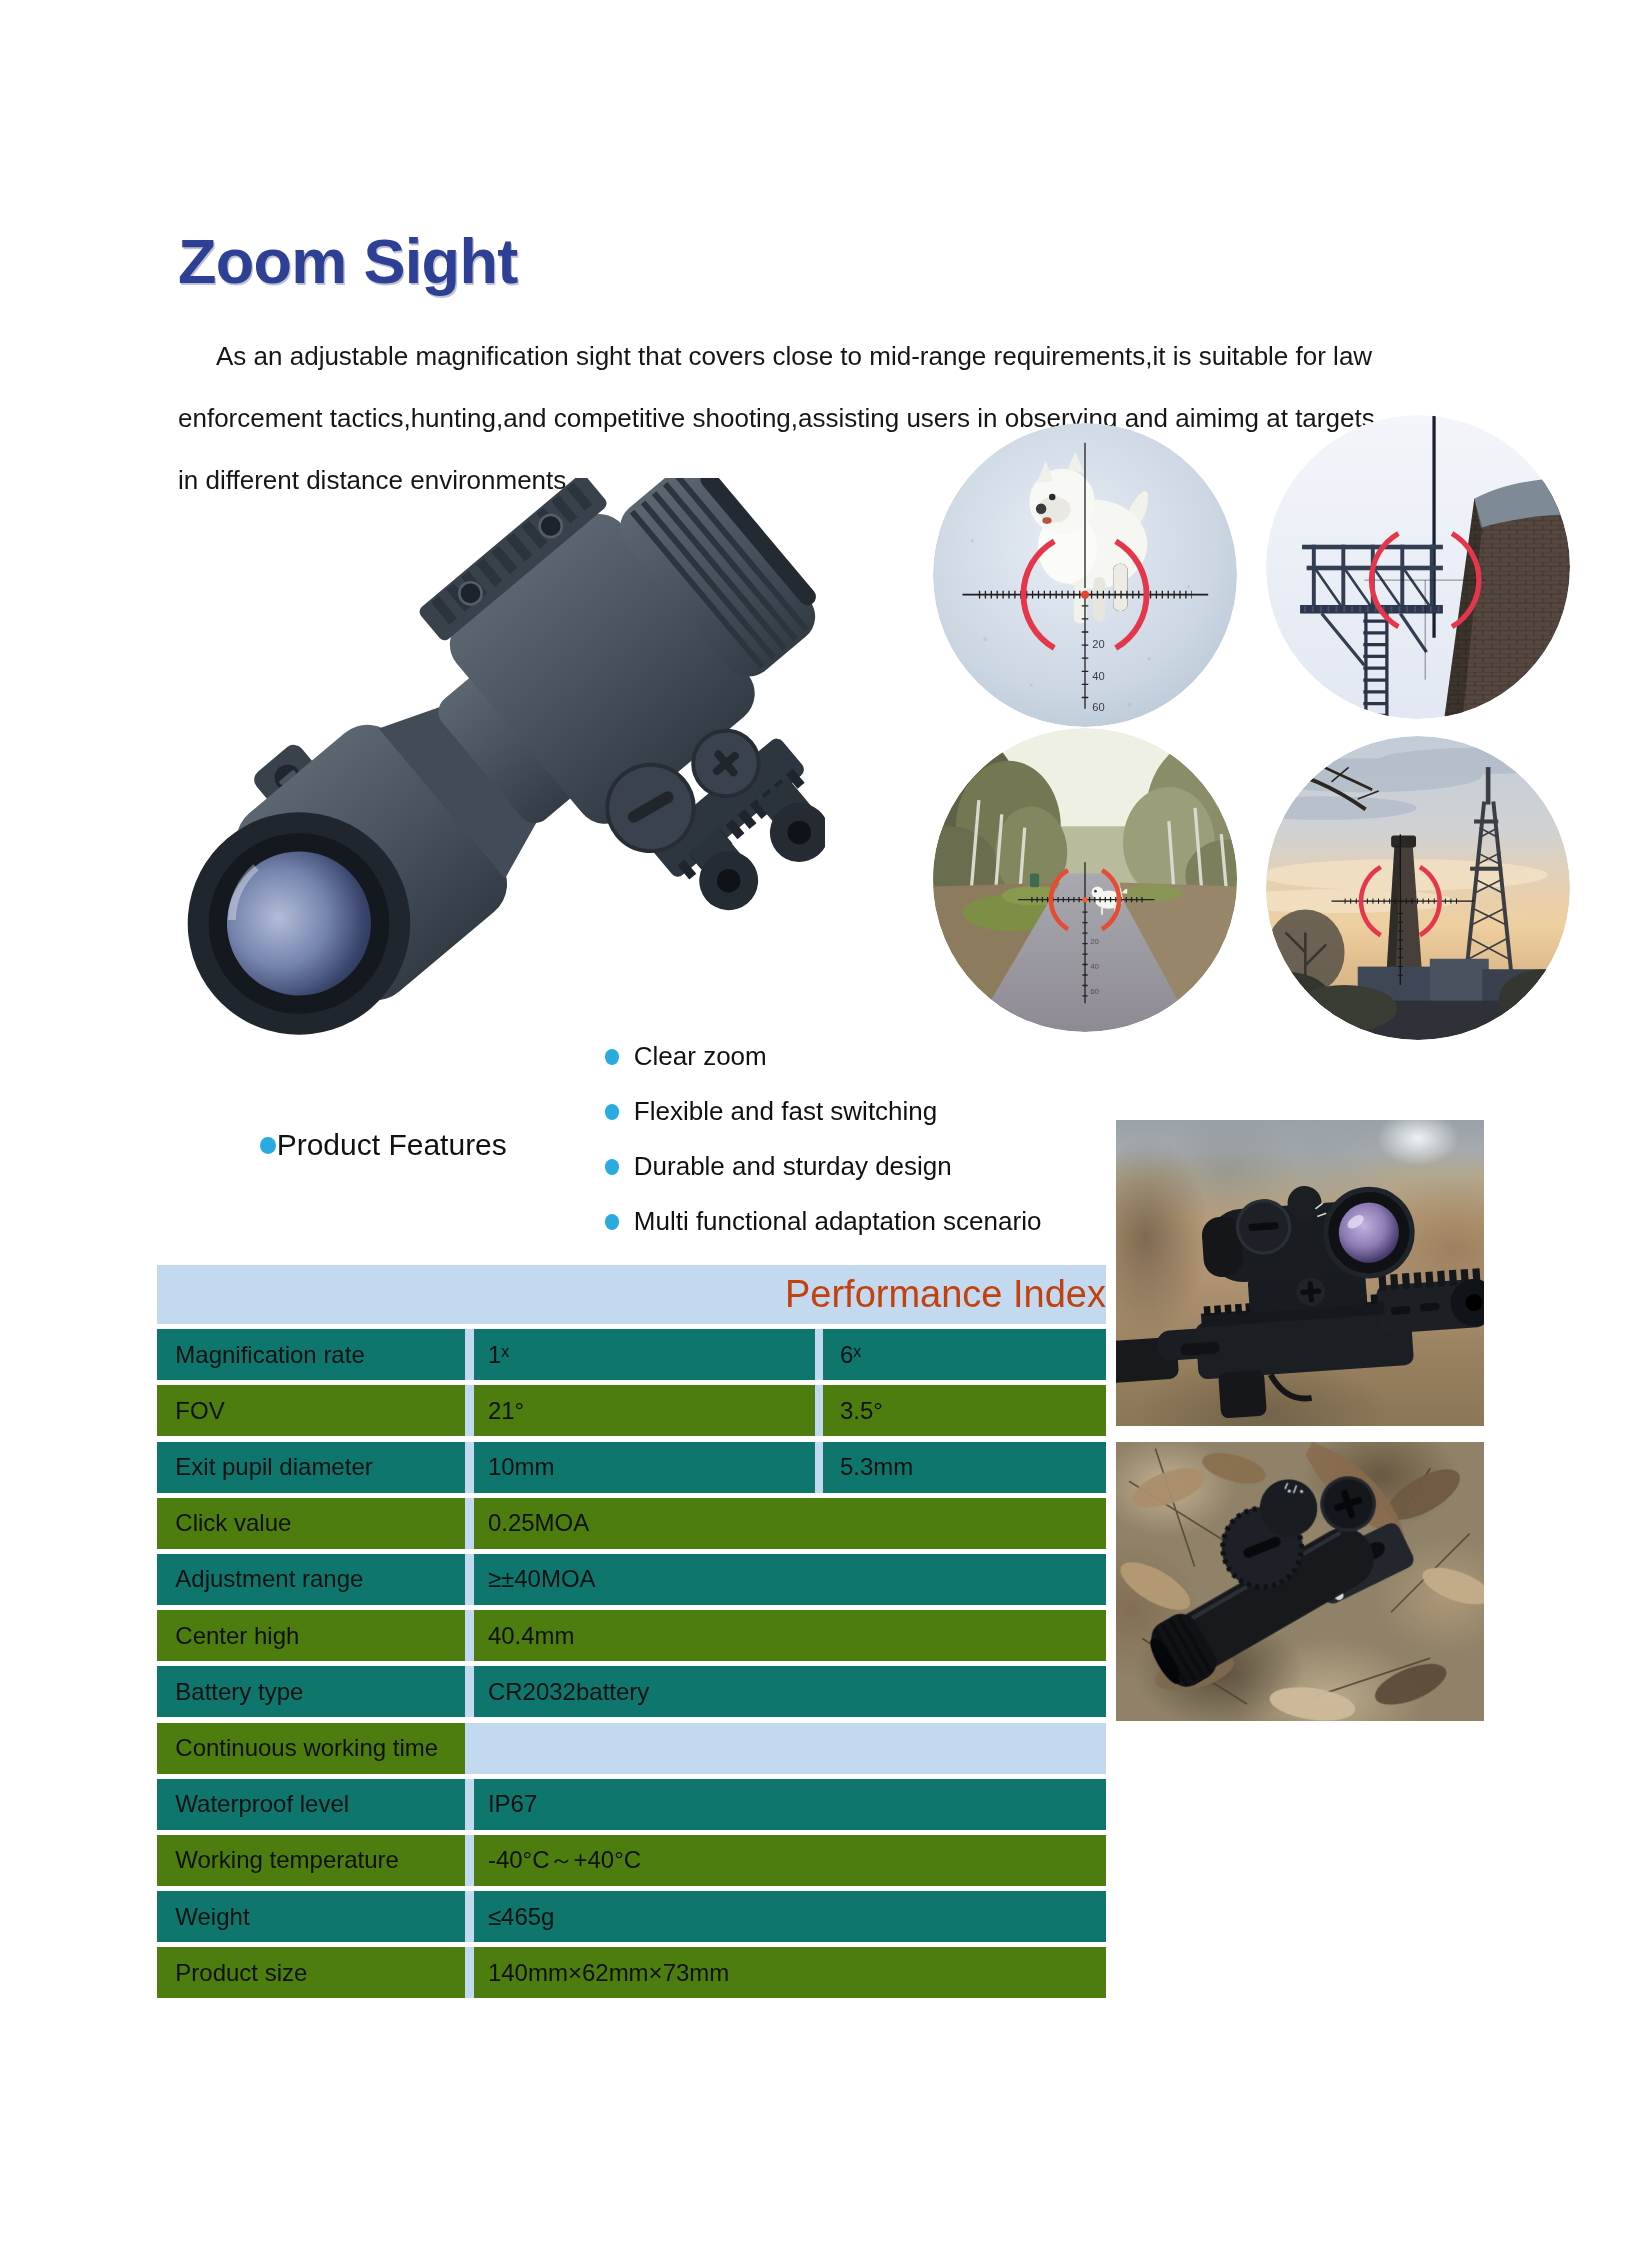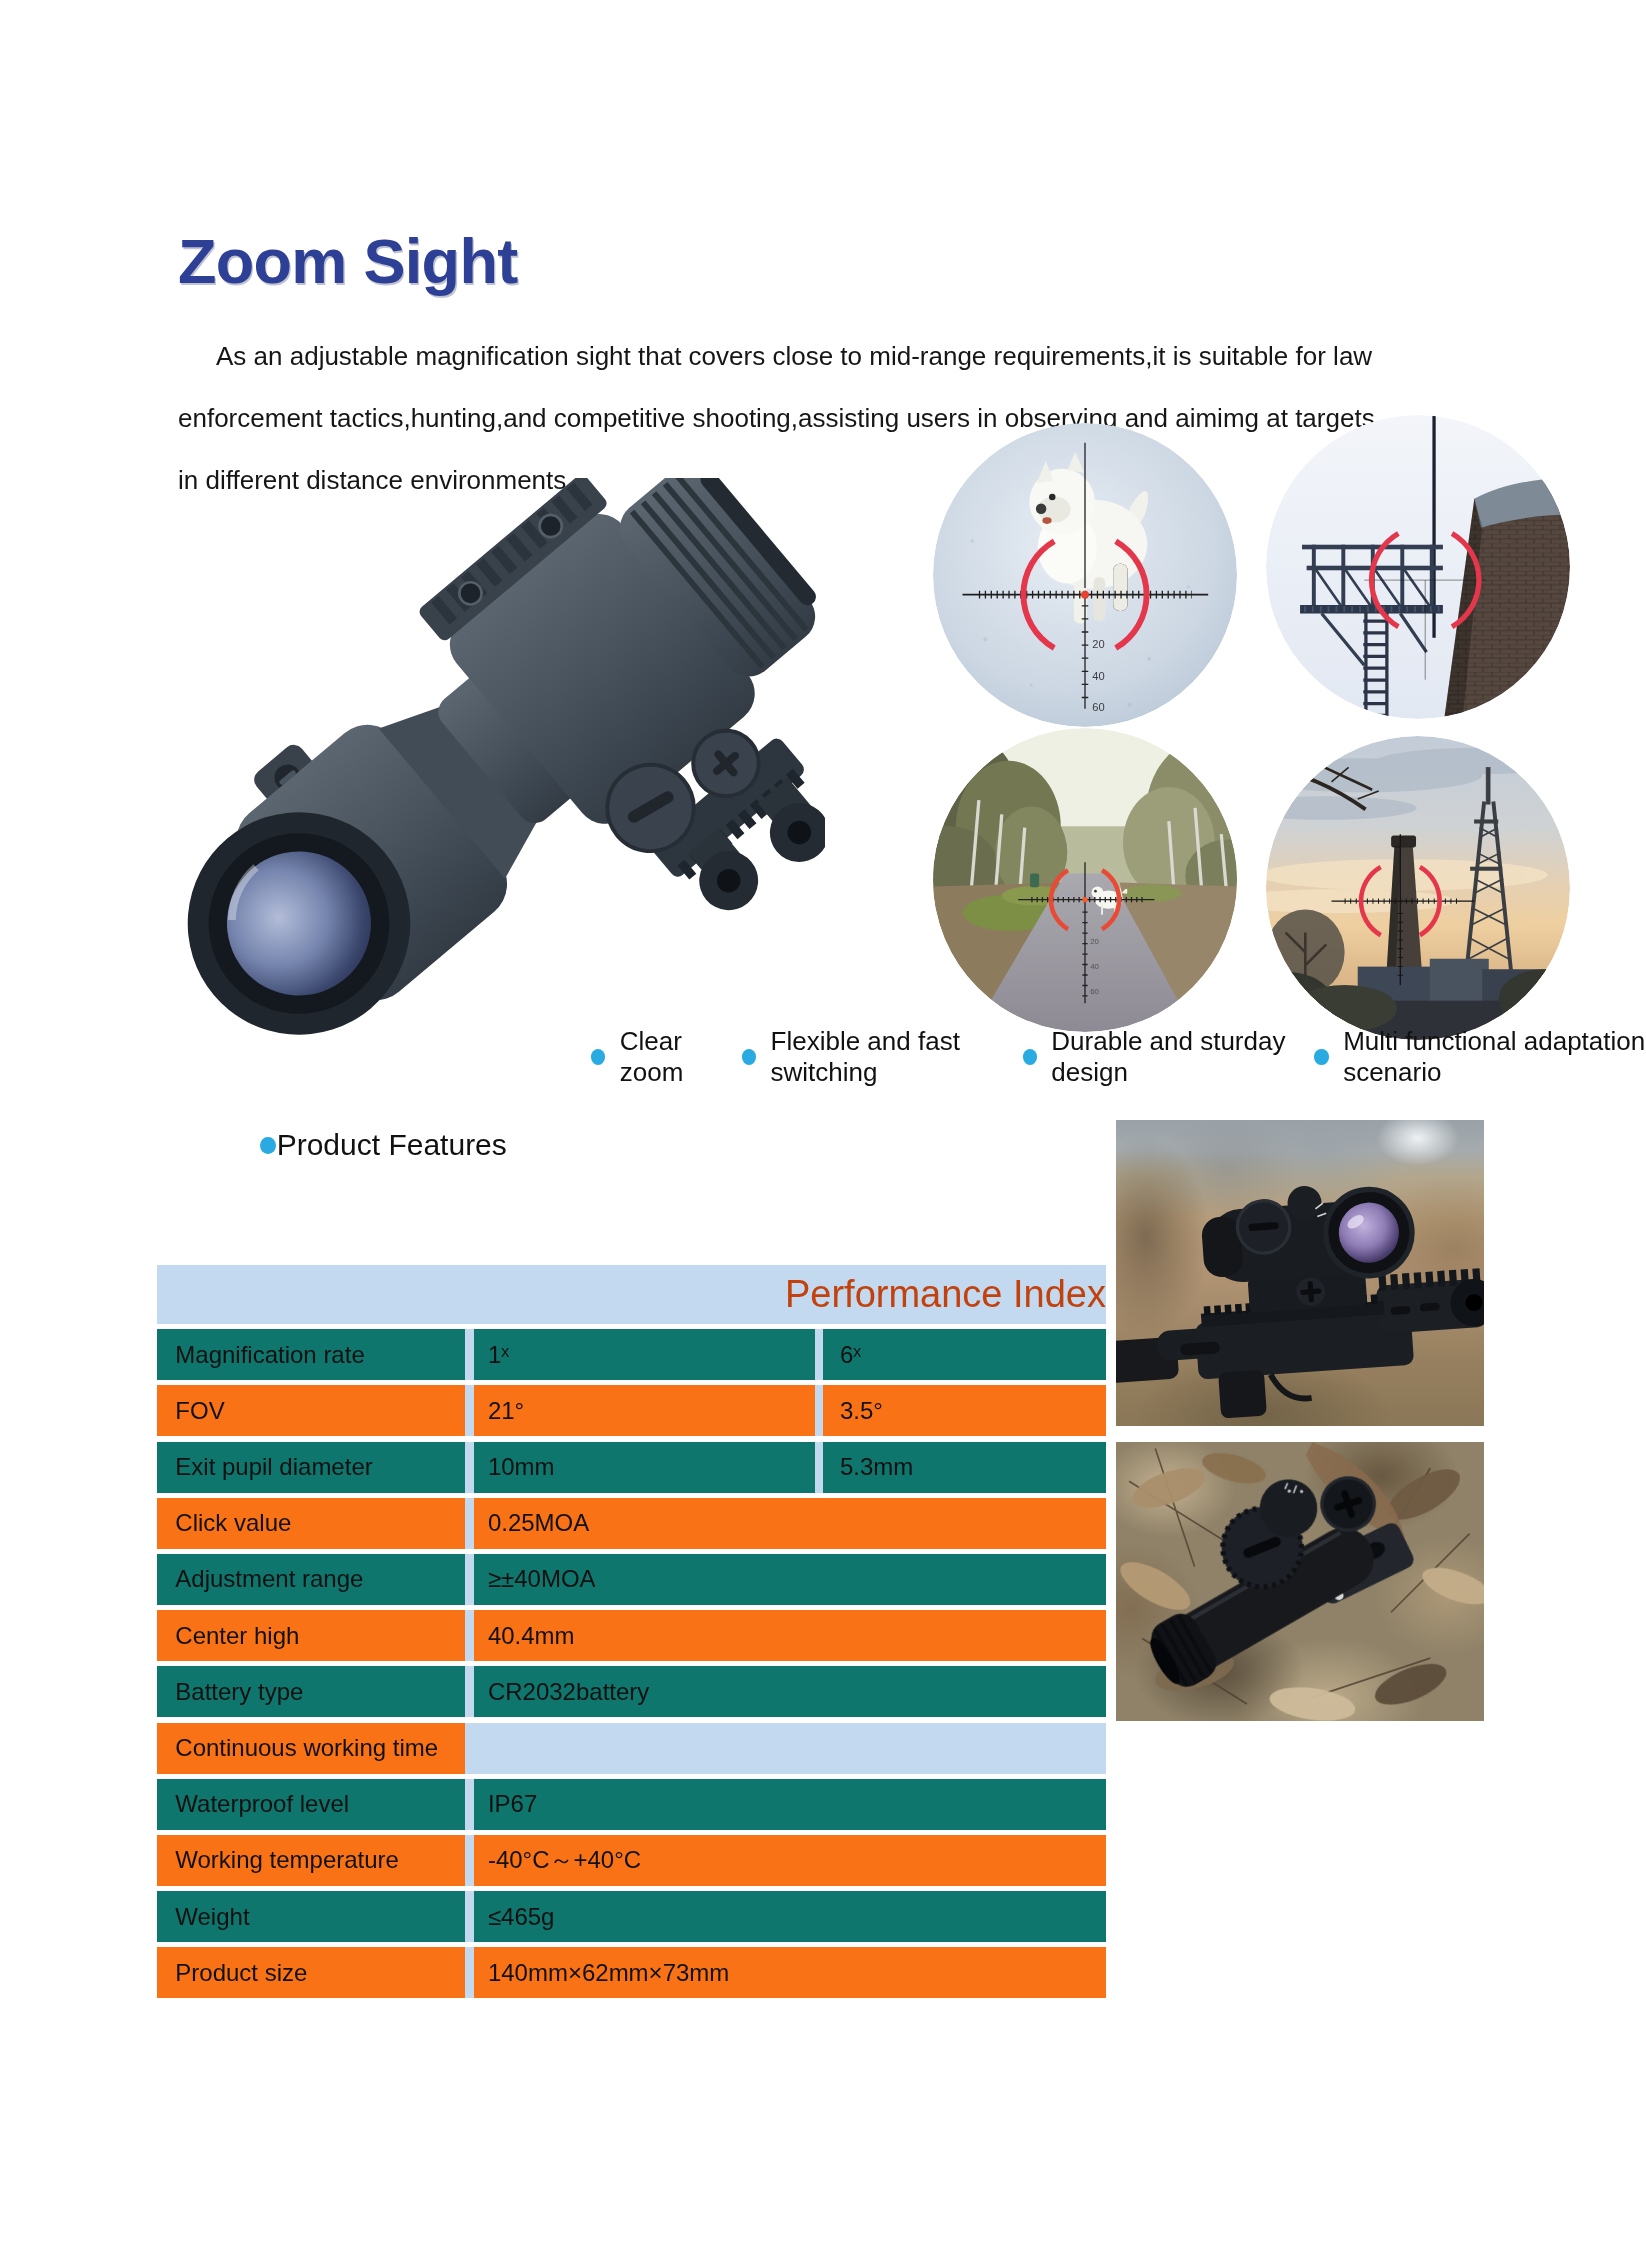--- a/index.html
+++ b/index.html
@@ -19,36 +19,36 @@
   .intro .line.first { text-indent:38px; }
   
   .pf-heading {
     position:absolute; left:260px; top:1128px; display:flex; align-items:center; gap:1px;
     font-size:30px; color:#111;
   }
   .pf-heading .dot, .feat .dot {
     width:15.7px; height:17px; border-radius:50%; background:#29abe2; flex:0 0 auto;
   }
   .feature-list {
-    position:absolute; left:591px; top:1043px; display:flex; flex-direction:row; gap:27.5px;
+    position:absolute; left:605px; top:1043px; display:flex; flex-direction:column; gap:27.5px;
   }
   .feat { display:flex; align-items:center; gap:14.4px; font-size:26px; height:27.5px; color:#111; }
   .feat .dot { width:14.4px; height:15.7px; }
   
   .spec-table {
     position:absolute; left:157px; top:1265px; width:949px;
     display:flex; flex-direction:column; gap:5.2px; background:#ffffff;
   }
   .spec-header {
     height:59px; background:#c2d9f0; display:flex; align-items:center; justify-content:flex-end;
     font-size:38px; color:#c2410c;
   }
   .spec-row { height:51px; display:flex; column-gap:8.5px; background:#c2d9f0; }
   .spec-row .cell { display:flex; align-items:center; font-size:24px; color:#111; background:#0f766e; }
-  .spec-row.shade .cell { background:#f97316; }
+  .spec-row.shade .cell { background:#4d7c0f; }
   .cell.label { width:308px; padding-left:18.3px; }
   .cell.val   { width:341px; padding-left:14.4px; }
   .cell.val3  { flex:1; width:auto; padding-left:17px; }
   .cell.merged{ flex:1; width:auto; padding-left:14.4px; }
   
   .img-abs { position:absolute; }
   .scope-view { border-radius:50%; overflow:hidden; }
   .photo { overflow:hidden; }
   .photo1 {
     background:

